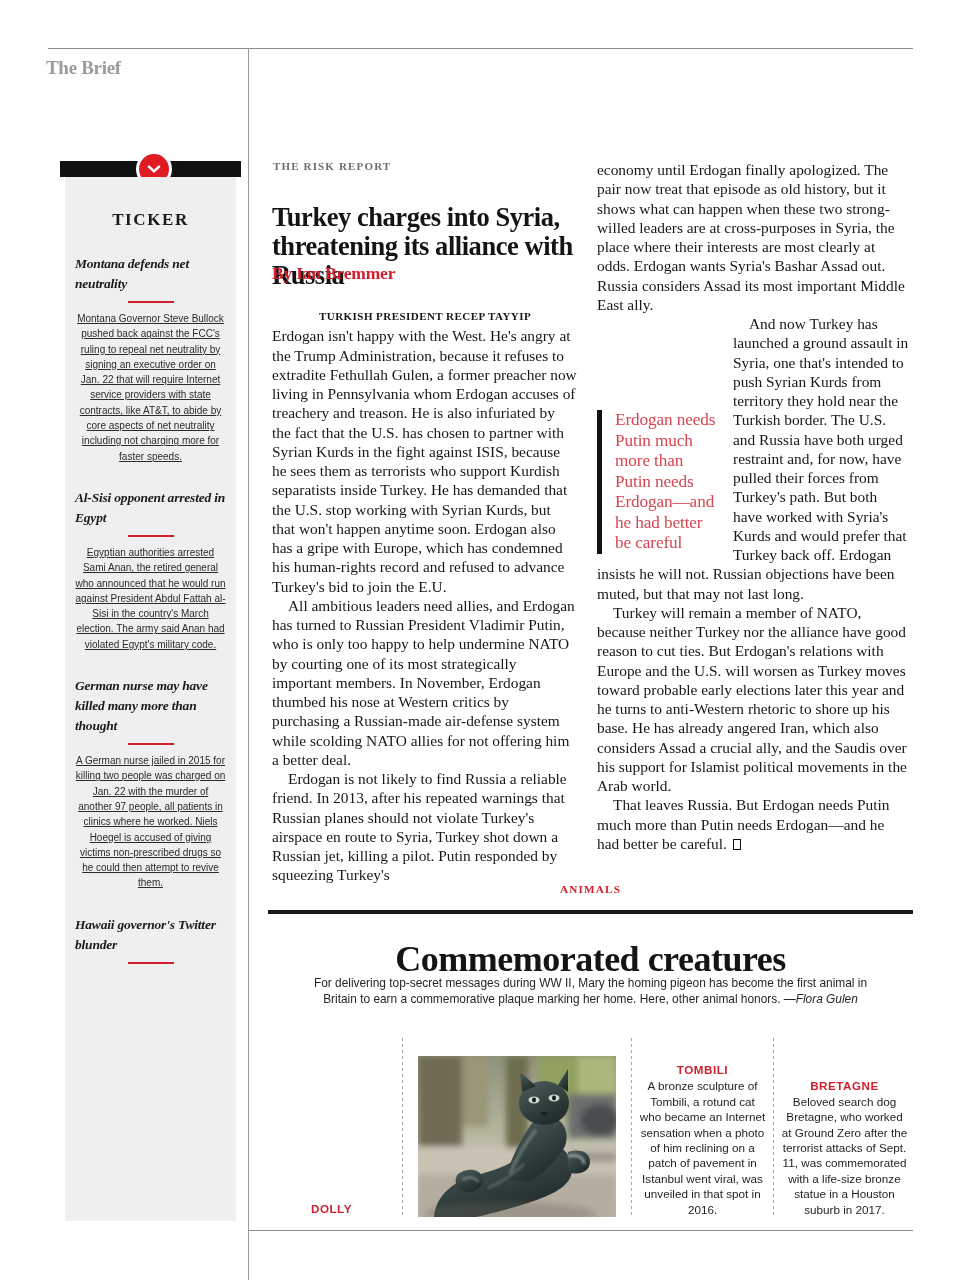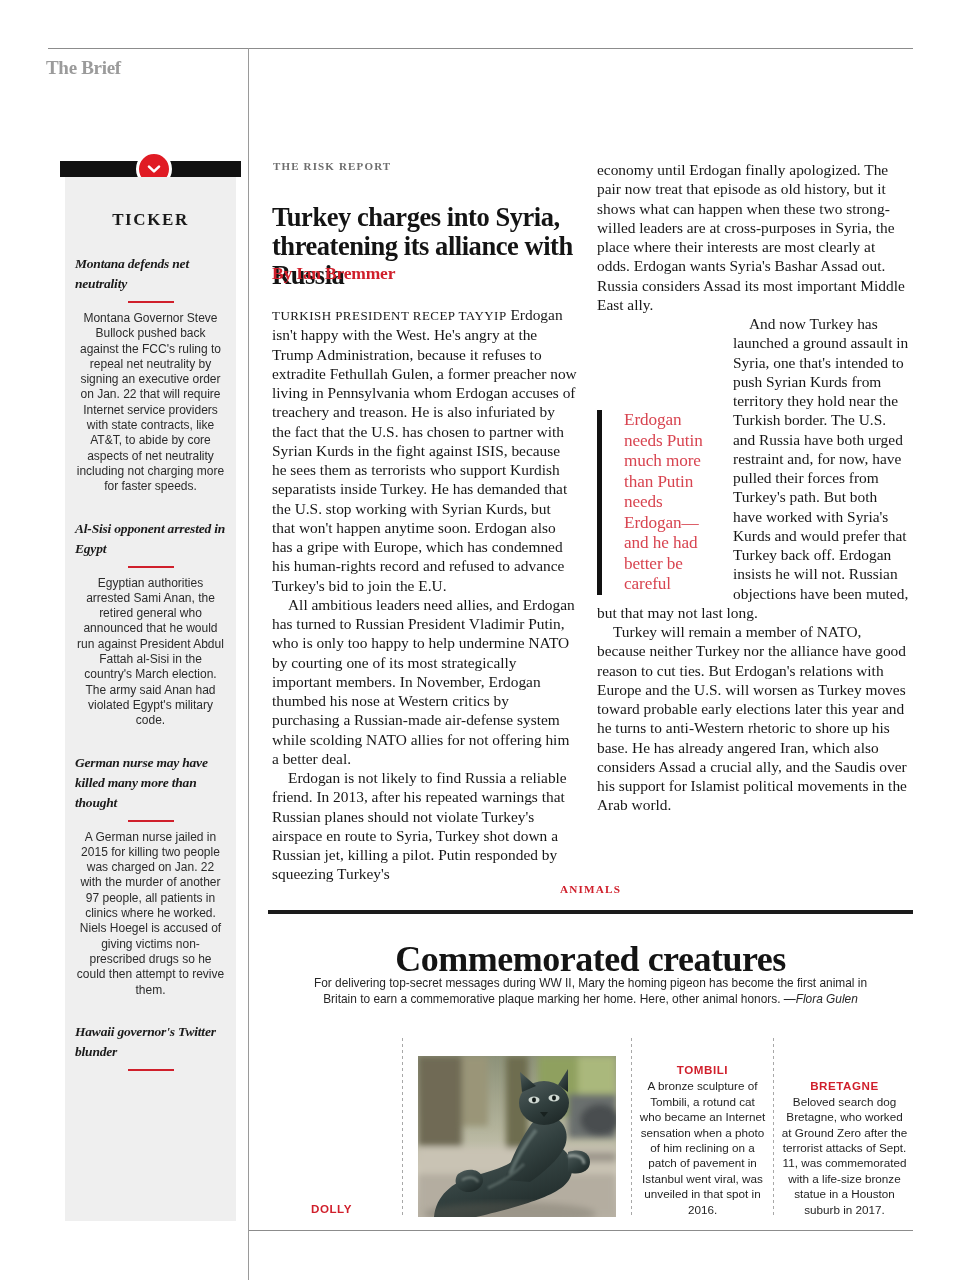--- a/index.html
+++ b/index.html
@@ -70,22 +70,23 @@
     font-size:13.5px; line-height:20px;
     letter-spacing:-0.2px;
   }
   .tk-dash{
     width:46px; height:2px; background:#d01f2b;
     margin:7px auto 8px auto;
   }
   .tk-body{
     text-align:center;
     font-family:"Liberation Sans", sans-serif;
-    font-size:12px; line-height:15.3px;
+    font-size:10px; line-height:15.3px;
     color:#2b2b2b;
+    text-decoration:underline;
   }
 
   
   .kicker{
     position:absolute; left:273px; top:160px;
     font-family:"Liberation Serif", serif;
     font-weight:bold; font-size:11px; letter-spacing:1.15px;
     color:#6e6e6e;
   }
   .headline{
@@ -109,36 +110,37 @@
   }
   .bodytext{
     font-family:"Liberation Serif", serif;
     font-size:15.4px; line-height:19.25px;
     color:#171717; text-align:left;
   }
   .bodytext p{ margin:0; text-indent:16px; }
   .bodytext p.first{ text-indent:0; }
   .lead-caps{
     font-variant:small-caps;
-    font-weight:normal;
+    font-weight:bold;
     letter-spacing:0.45px;
-    font-size:13px;
+    font-size:11px;
+    margin-left:47px;
   }
   .endmark{
     display:inline-block; width:8px; height:11px;
     border:1.6px solid #111; margin-left:6px;
     vertical-align:-1px;
   }
 
   
   .pullquote{
     float:left;
     width:122px;
     margin:96px 14px 6px 0;
-    padding-left:22px;
+    padding-left:13px;
     border-left:5px solid #111111;
     font-family:"Liberation Serif", serif;
     font-size:17.2px; line-height:20.5px;
     color:#d84450;
     letter-spacing:-0.1px;
   }
 
   
   .feature-rule{
     position:absolute; left:268px; top:910px; width:645px; height:4px;
@@ -251,20 +253,21 @@
   <p class="first"><span class="lead-caps">TURKISH PRESIDENT RECEP TAYYIP</span> <span>Erdogan isn't happy with the West. He's angry at the Trump Administration, because it refuses to extradite Fethullah Gulen, a former preacher now living in Pennsylvania whom Erdogan accuses of treachery and treason. He is also infuriated by the fact that the U.S. has chosen to partner with Syrian Kurds in the fight against ISIS, because he sees them as terrorists who support Kurdish separatists inside Turkey. He has demanded that the U.S. stop working with Syrian Kurds, but that won't happen anytime soon. Erdogan also has a gripe with Europe, which has condemned his human-rights record and refused to advance Turkey's bid to join the E.U.</span></p>
   <p>All ambitious leaders need allies, and Erdogan has turned to Russian President Vladimir Putin, who is only too happy to help undermine NATO by courting one of its most strategically important members. In November, Erdogan thumbed his nose at Western critics by purchasing a Russian-made air-defense system while scolding NATO allies for not offering him a better deal.</p>
   <p>Erdogan is not likely to find Russia a reliable friend. In 2013, after his repeated warnings that Russian planes should not violate Turkey's airspace en route to Syria, Turkey shot down a Russian jet, killing a pilot. Putin responded by squeezing Turkey's</p>
 </div>
 
 <div class="col-right bodytext">
   <p class="first">economy until Erdogan finally apologized. The pair now treat that episode as old history, but it shows what can happen when these two strong-willed leaders are at cross-purposes in Syria, the place where their interests are most clearly at odds. Erdogan wants Syria's Bashar Assad out. Russia considers Assad its most important Middle East ally.</p>
   <div class="pullquote">Erdogan needs Putin much more than Putin needs Erdogan—and he had better be careful</div>
   <p>And now Turkey has launched a ground assault in Syria, one that's intended to push Syrian Kurds from territory they hold near the Turkish border. The U.S. and Russia have both urged restraint and, for now, have pulled their forces from Turkey's path. But both have worked with Syria's Kurds and would prefer that Turkey back off. Erdogan insists he will not. Russian objections have been muted, but that may not last long.</p>
   <p>Turkey will remain a member of NATO, because neither Turkey nor the alliance have good reason to cut ties. But Erdogan's relations with Europe and the U.S. will worsen as Turkey moves toward probable early elections later this year and he turns to anti-Western rhetoric to shore up his base. He has already angered Iran, which also considers Assad a crucial ally, and the Saudis over his support for Islamist political movements in the Arab world.</p>
+  <p><span>That leaves Russia. But Erdogan needs Putin much more than Putin needs Erdogan—and he had better be careful.</span><span class="endmark"></span></p>
 </div>
 
 <div class="feature-rule"></div>
 <div class="feat-kicker">ANIMALS</div>
 <div class="feat-title">Commemorated creatures</div>
 <div class="feat-dek"><span>For delivering top-secret messages during WW II, Mary the homing pigeon has become the first animal in Britain to earn a commemorative plaque marking her home. Here, other animal honors. </span><i>—Flora Gulen</i></div>
 
 <div class="cards">
 
   <div class="card">

